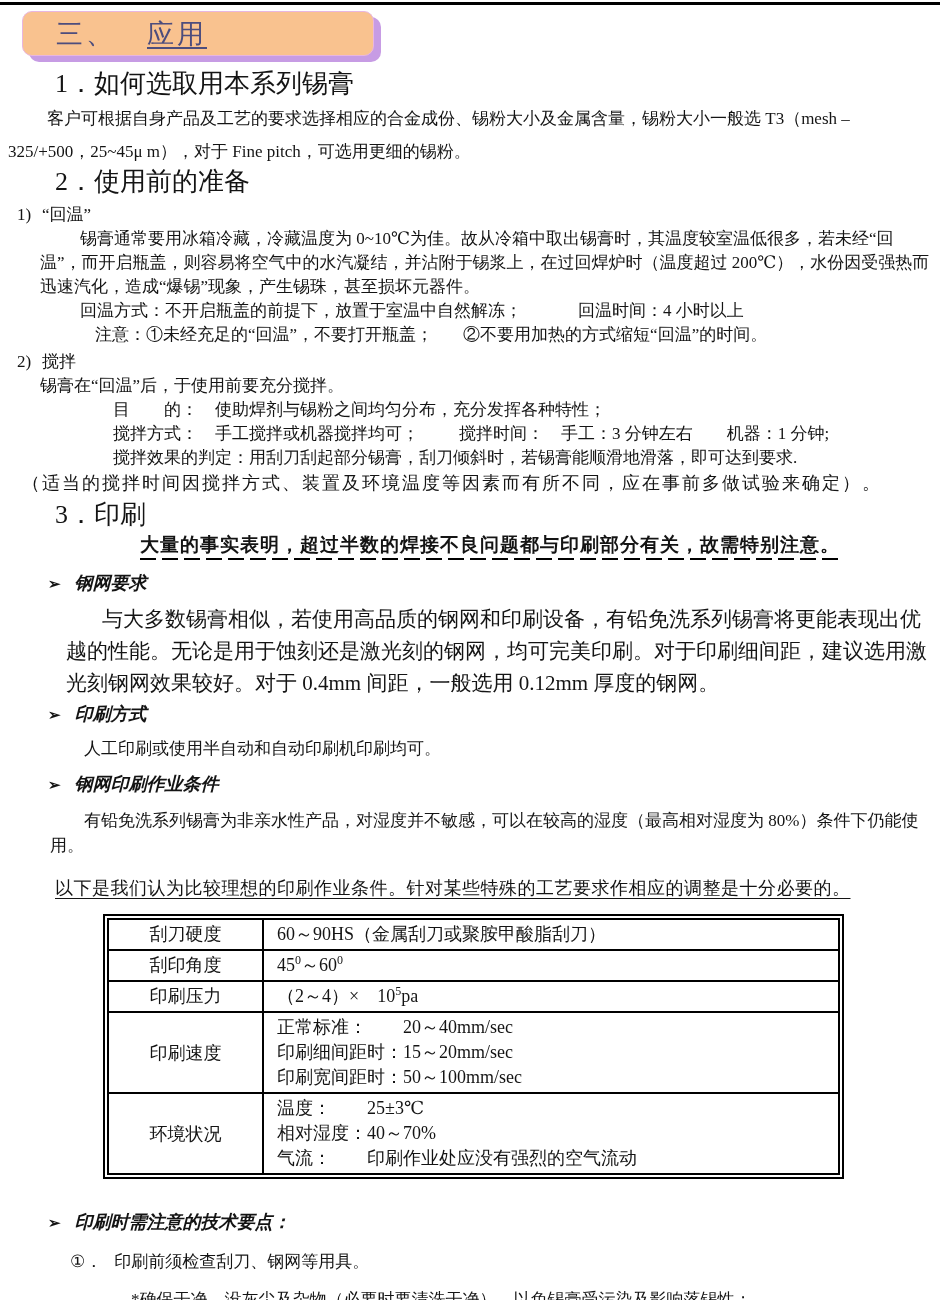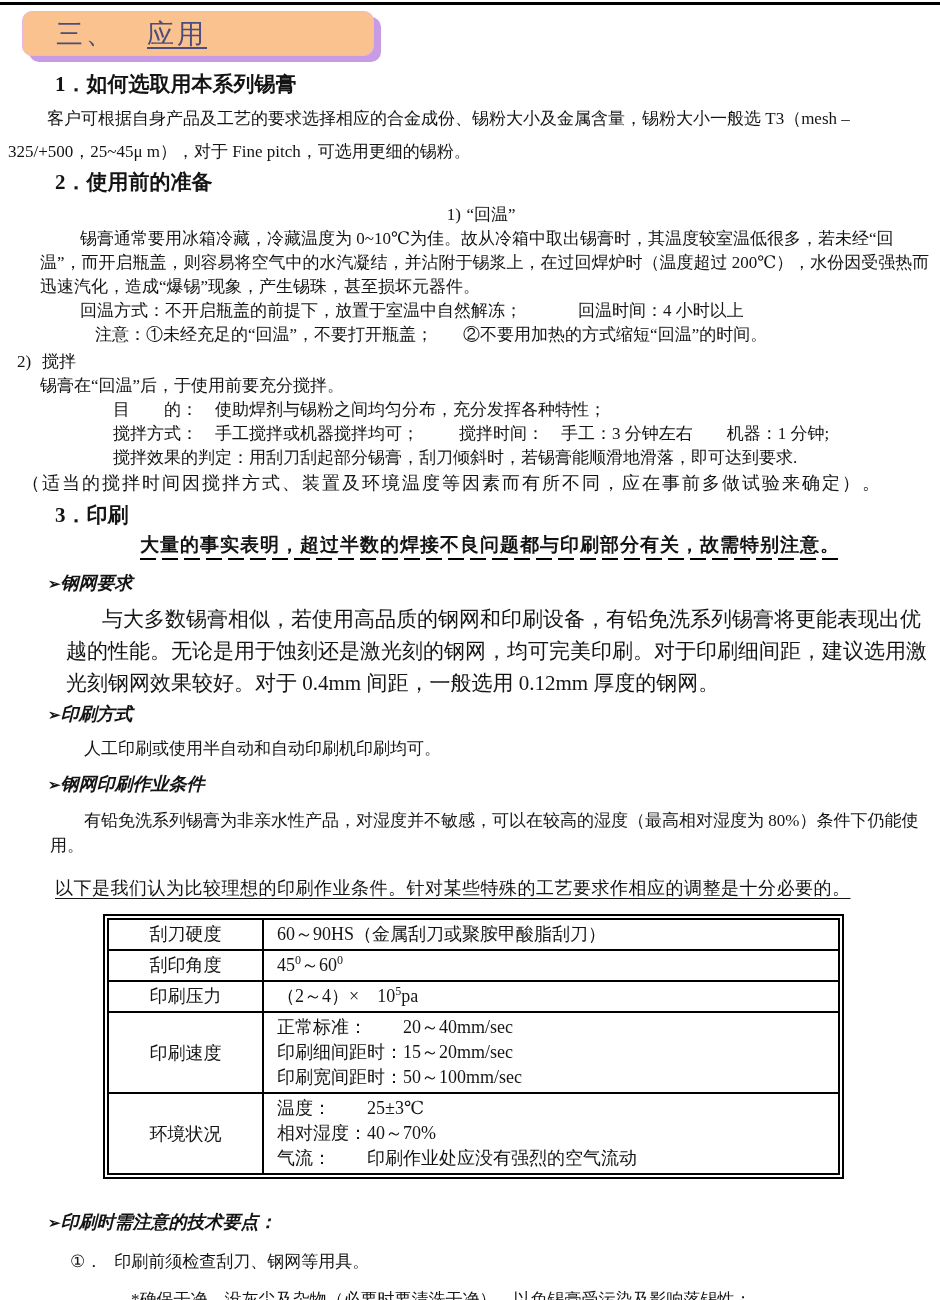--- a/index.html
+++ b/index.html
@@ -12,30 +12,30 @@
   
   .banner{
     position:relative;margin:6px 0 0 22px;width:352px;height:45px;
     background:#F9C28F;border:1px solid #E8B6E0;border-radius:10px;
     box-shadow:7px 6px 0 #C79CE4;
     display:flex;align-items:center;box-sizing:border-box;padding-left:33px;
   }
   .banner-text{font-size:27px;color:#4D4D7D;letter-spacing:3px;}
   .banner-title{text-decoration:underline;text-underline-offset:4px;margin-left:31px;}
   
-  .sec-heading{font-size:21px;font-weight:bold;line-height:24px;padding-left:55px;}
+  .sec-heading{font-size:26px;font-weight:normal;line-height:24px;padding-left:55px;}
   #s1-heading{margin-top:16px;}
   #s2-heading{margin-top:2px;}
   #s3-heading{margin-top:7px;}
   
   .t{font-size:17px;line-height:24px;}
   #s1-para{margin:6px 10px 0 8px;text-indent:39px;line-height:33px;font-size:17px;}
   .numline{margin-left:17px;font-size:17px;line-height:24px;}
   .numline .num{display:inline-block;width:25px;}
-  #warm-line{margin-top:9px;text-align:center;}
+  #warm-line{margin-top:9px;}
   #warm-para{margin:0 10px 0 40px;text-indent:40px;}
   #warm-method{margin-left:80px;}
   #warm-method .gap{margin-left:56px;}
   #warm-note{margin-left:95px;}
   #warm-note .gap{margin-left:30px;}
   #mix-line{margin-top:3px;}
   #mix-intro{margin-left:40px;}
   #mix-purpose,#mix-method-line,#mix-judge{margin-left:113px;}
   #mix-method-line .gap1{margin-left:40px;}
   #mix-method-line .gap2{margin-left:34px;}
@@ -43,21 +43,21 @@
   
   #highlight{
     display:inline-block;margin:8px 0 0 140px;
     font-size:19px;font-weight:bold;letter-spacing:1px;line-height:19px;
     padding-bottom:6px;
     background-image:repeating-linear-gradient(to right,#000 0 16px,transparent 16px 22px);
     background-repeat:no-repeat;background-position:left bottom;background-size:100% 2.5px;
   }
   .bullet{margin-left:48px;font-size:18px;font-weight:bold;font-style:italic;line-height:22px;}
   .bullet .arrow{font-style:normal;font-size:15px;}
-  .bullet .btitle{}
+  .bullet .btitle{margin-left:14px;}
   #bullet1{margin-top:12px;}
   #b1-para{margin:8px 6px 0 66px;text-indent:36px;font-size:21px;line-height:32px;}
   #bullet2{margin-top:4px;}
   #b2-para{margin:10px 0 0 84px;font-size:17px;line-height:25px;}
   #bullet3{margin-top:12px;}
   #b3-para{margin:12px 2px 0 50px;text-indent:34px;font-size:17px;line-height:25px;}
   #table-intro{
     margin:18px 0 0 55px;font-size:18px;line-height:25px;letter-spacing:0.5px;
     text-decoration:underline;text-underline-offset:4px;
   }

